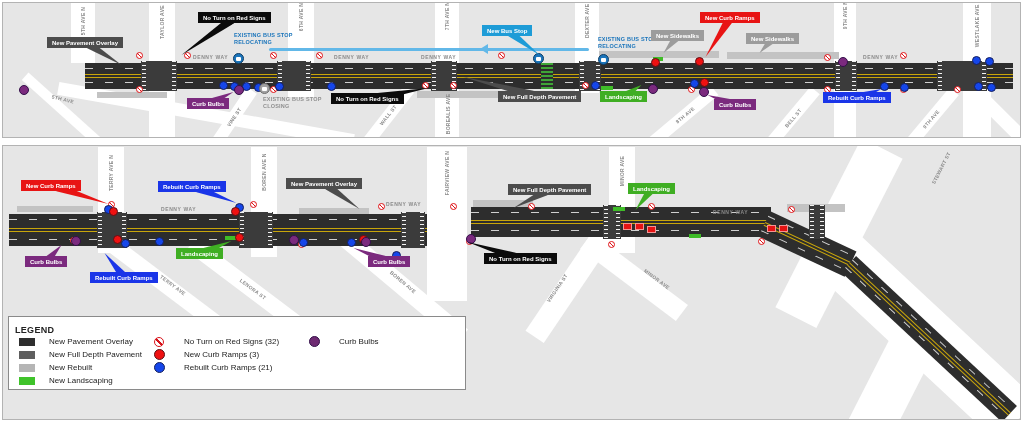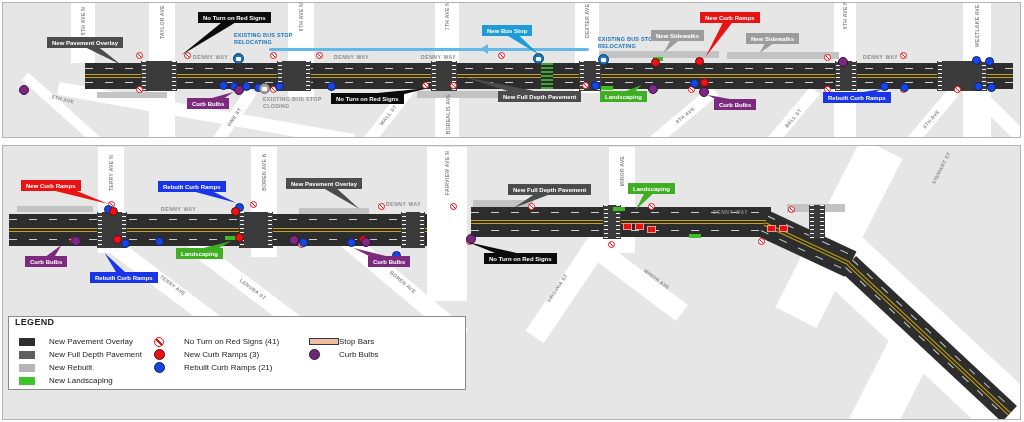--- a/index.html
+++ b/index.html
@@ -40,21 +40,21 @@
   .dlabel span{transform:translate(-50%,-50%);}
   .rlabel{position:absolute;font-size:5px;font-weight:bold;color:#8a8a8a;letter-spacing:.6px;white-space:nowrap;}
   .note{position:absolute;font-size:5.5px;font-weight:bold;line-height:1.2;letter-spacing:.2px;white-space:nowrap;}
   .co{position:absolute;font-size:6px;font-weight:bold;color:#fff;padding:2.5px 5px;white-space:nowrap;z-index:8;}
   .tail{position:absolute;clip-path:polygon(50% 0,0 100%,100% 100%);z-index:7;}
   .busline{position:absolute;height:3px;background:#62b8e8;border-radius:2px;z-index:6;}
   .busarrow{position:absolute;width:0;height:0;border-top:5px solid transparent;border-bottom:5px solid transparent;
             border-right:8px solid #62b8e8;z-index:6;}
   #legend{position:absolute;left:8px;top:316px;width:458px;height:74px;background:#fff;
           border:1px solid #8a8a8a;z-index:20;box-sizing:border-box;}
-  #legend .ltitle{position:absolute;left:6px;top:0;font-size:9px;font-weight:bold;color:#222;letter-spacing:.3px;}
+  #legend .ltitle{position:absolute;left:6px;top:8px;font-size:9px;font-weight:bold;color:#222;letter-spacing:.3px;}
   .lcol{position:absolute;top:18px;}
   .lrow{display:flex;align-items:center;height:13px;}
   .lic{width:30px;display:flex;align-items:center;justify-content:flex-start;flex:none;}
   .llab{font-size:8px;color:#222;white-space:nowrap;}
   .lsw{width:16px;height:8px;display:inline-block;}
   .lbar{width:30px;height:7px;display:inline-block;box-sizing:border-box;border:1.5px solid #2b3950;}
   .ldot{width:11px;height:11px;border-radius:50%;display:inline-block;box-sizing:border-box;}
   .lntor{width:10px;height:10px;border-radius:50%;display:inline-block;box-sizing:border-box;background:#fff;
          border:1.3px solid #d8131a;background-image:linear-gradient(45deg,transparent 42%,#d8131a 42%,#d8131a 58%,transparent 58%);}
 </style>
@@ -88,42 +88,36 @@
             <div class="lsw" style="background: rgb(63, 195, 42);"></div>
           </div>
           <div class="llab">New Landscaping</div>
         </div>
       </div>
     <div class="lcol" id="lcol2" style="left:145px">
         <div class="lrow">
           <div class="lic">
             <div class="lntor"></div>
           </div>
-          <div class="llab">No Turn on Red Signs (41)</div>
+          <div class="llab">No Turn on Red Signs (32)</div>
         </div>
         <div class="lrow">
           <div class="lic">
             <div class="ldot" style="background: rgb(239, 17, 17); border: 1.5px solid rgb(92, 16, 22);"></div>
           </div>
           <div class="llab">New Curb Ramps (3)</div>
         </div>
         <div class="lrow">
           <div class="lic">
             <div class="ldot" style="background: rgb(21, 70, 234); border: 1.5px solid rgb(22, 32, 92);"></div>
           </div>
           <div class="llab">Rebuilt Curb Ramps (21)</div>
         </div>
       </div>
     <div class="lcol" id="lcol3" style="left:300px">
-        <div class="lrow">
-          <div class="lic">
-            <div class="lbar" style="background: rgb(242, 189, 155);"></div>
-          </div>
-          <div class="llab">Stop Bars</div>
-        </div>
         <div class="lrow">
           <div class="lic">
             <div class="ldot" style="background: rgb(110, 42, 114); border: 1.5px solid rgb(51, 16, 74);"></div>
           </div>
           <div class="llab">Curb Bulbs</div>
         </div>
       </div>
   </div>
 <div class="panel" style="left: 2px; top: 2px; width: 1019px; height: 136px;">
       <div class="strip" style="left: 68px; top: 0px; width: 24px; height: 60px;"></div>

